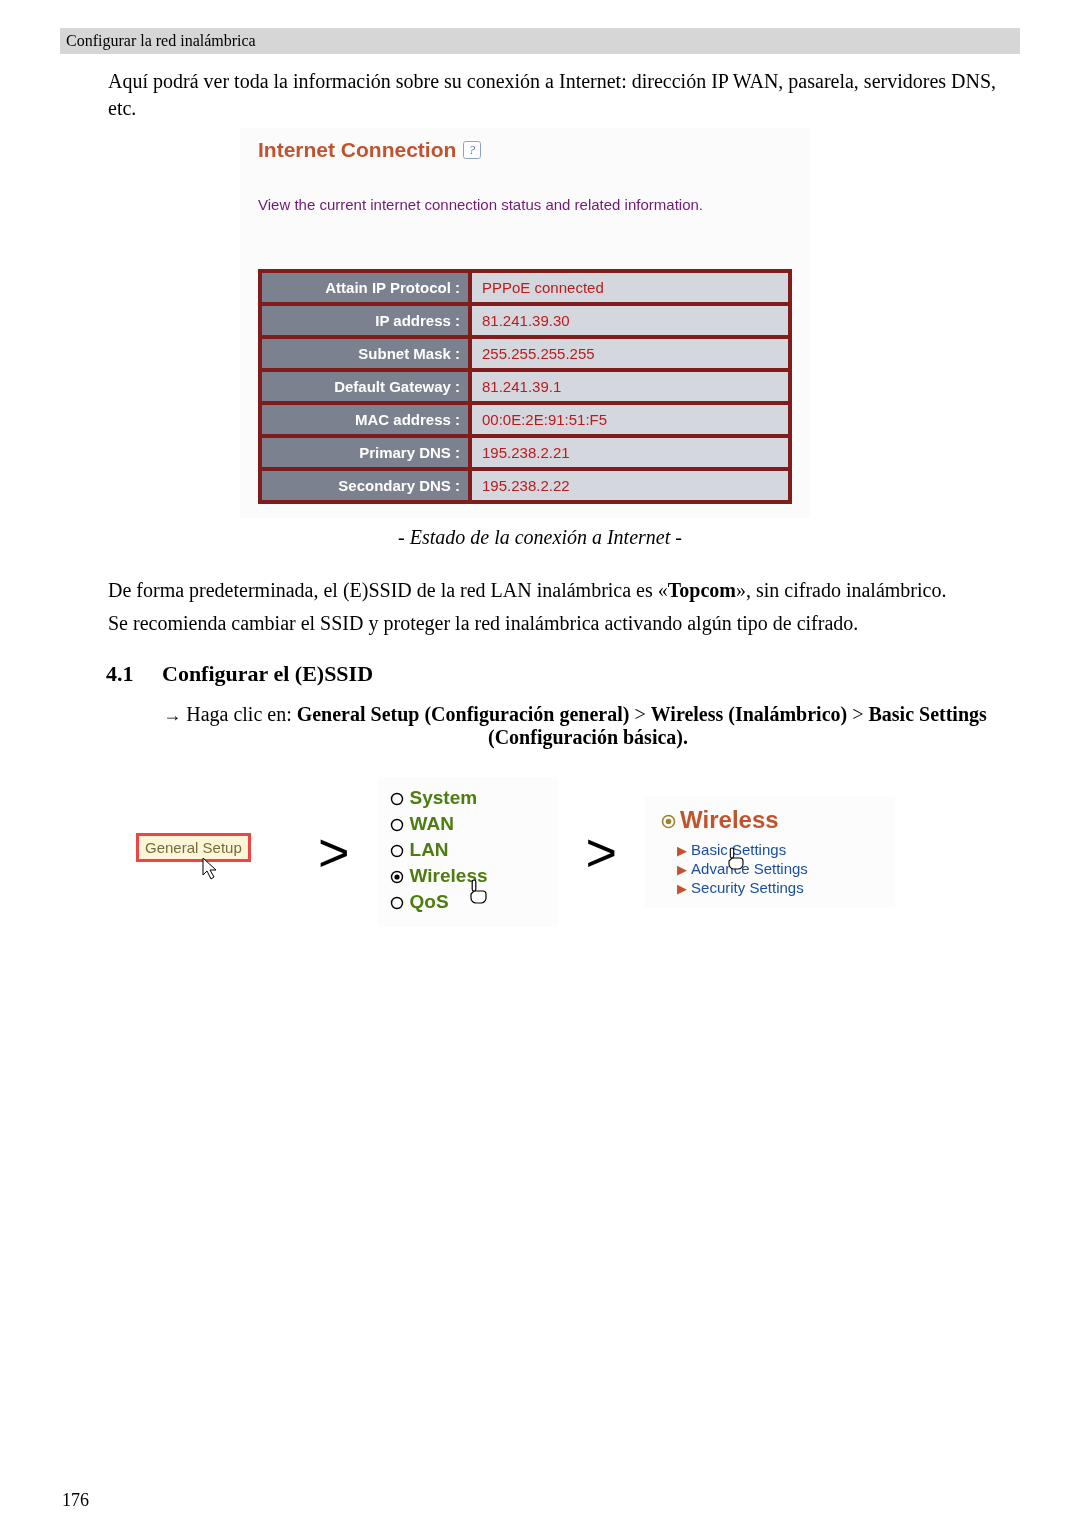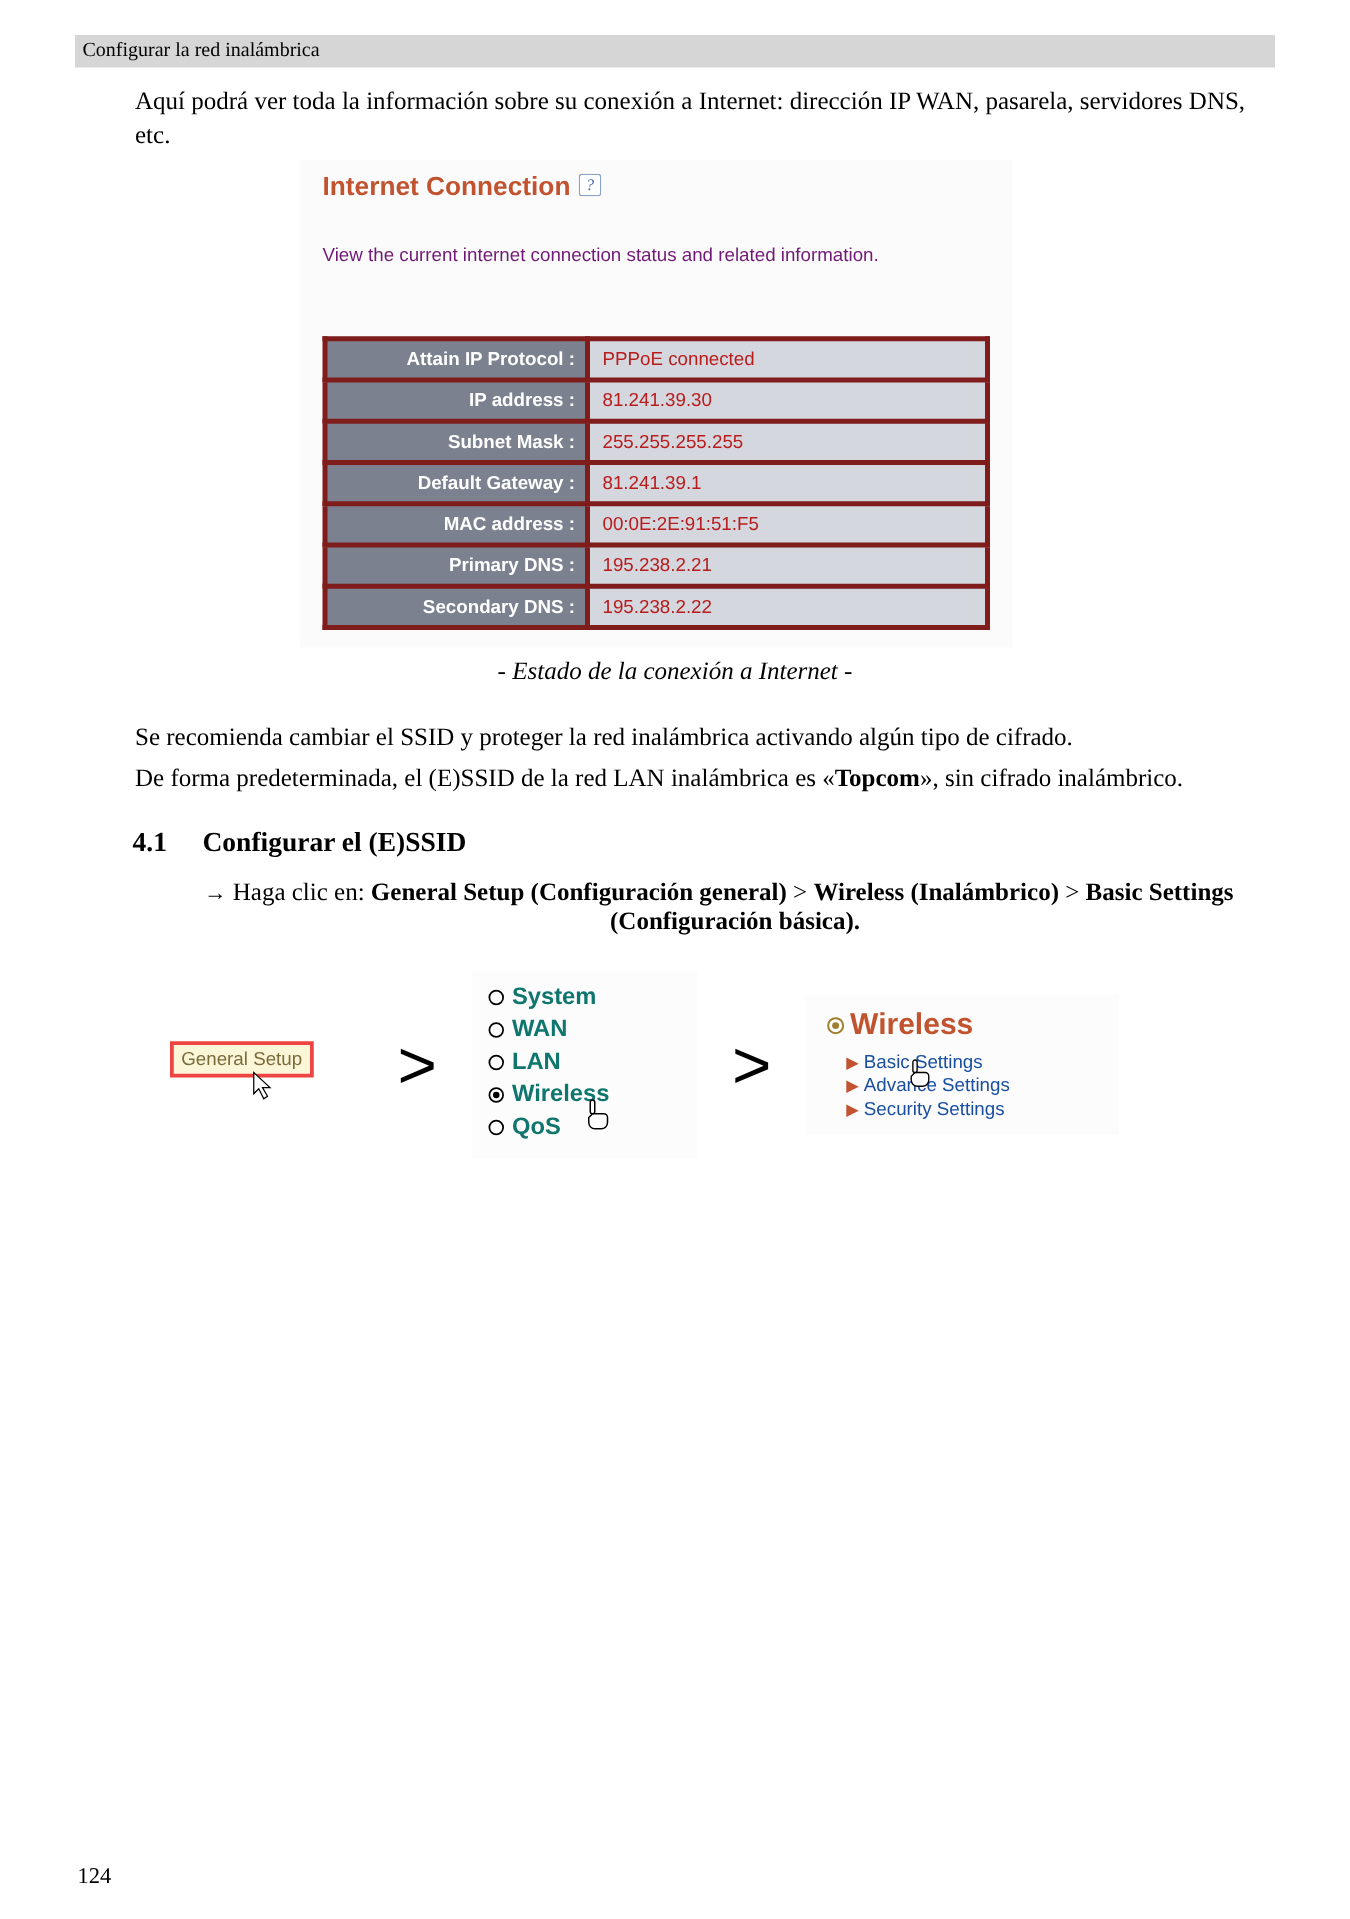--- a/index.html
+++ b/index.html
@@ -94,21 +94,21 @@
     color: #7a6b3a; font-family: Verdana, Arial, sans-serif;
     font-size: 15px; padding: 3px 6px;
   }
   .cursor-arrow { position: absolute; top: 50px; left: 92px; }
   .menu-block {
     background: #fcfcfc;
     font-family: Verdana, Arial, sans-serif;
     padding: 8px 12px 10px 12px;
     width: 180px;
   }
-  .menu-item { font-size: 19px; font-weight: bold; color: #0f766e; margin: 2px 0; white-space: nowrap; }
+  .menu-item { font-size: 19px; font-weight: bold; color: #4d7c0f; margin: 2px 0; white-space: nowrap; }
   .menu-item .radio { display: inline-block; vertical-align: -2px; margin-right: 6px; }
   .menu-block-right { width: 250px; font-family: Verdana, Arial, sans-serif; background: #fcfcfc; padding: 10px 10px 10px 16px; }
   .right-title { color: #c1532f; font-size: 24px; font-weight: bold; margin-bottom: 6px; }
   .sub-list { margin-left: 16px; font-size: 15px; color: #1a4fa0; }
   .sub-list .tri { color: #c1532f; margin-right: 4px; font-size: 13px; }
   .sub-list div { margin: 2px 0; }
   .hand-cursor { display:inline-block; vertical-align:-3px; }
   .page-num { position: fixed; left: 62px; bottom: 24px; font-size: 18px; }
   @media print { .page-num { position: absolute; } }
   .footer-area { height: 300px; }
@@ -160,24 +160,24 @@
           <tr>
             <td class="lbl">Secondary DNS :</td>
             <td class="val">195.238.2.22</td>
           </tr>
         </tbody>
     </table>
   </div>
 
   <div class="caption">- Estado de la conexión a Internet -</div>
 
-  <p class="para">Se recomienda cambiar el SSID y proteger la red inalámbrica activando algún tipo de cifrado.</p>
   <p class="para">
     <span>De forma predeterminada, el (E)SSID de la red LAN inalámbrica es «</span><span class="bold">Topcom</span><span>», sin cifrado inalámbrico.</span>
   </p>
+  <p class="para">Se recomienda cambiar el SSID y proteger la red inalámbrica activando algún tipo de cifrado.</p>
 
   <h3 class="subsection">
     <span class="num3">4.1</span><span>Configurar el (E)SSID</span>
   </h3>
 
   <p class="bullet-line">
     <span class="arrow-sym">→ </span><span>Haga clic en: </span><span class="bold">General Setup (Configuración general)</span><span> &gt; </span><span class="bold">Wireless (Inalámbrico)</span><span> &gt; </span><span class="bold">Basic Settings (Configuración básica).</span>
   </p>
 
   <div class="nav-row">
@@ -247,14 +247,14 @@
               </svg>
           </span>
         </div>
         <div><span class="tri">▶</span><span>Advance Settings</span></div>
         <div><span class="tri">▶</span><span>Security Settings</span></div>
       </div>
     </div>
   </div>
 
   <div class="footer-area"></div>
-  <div class="page-num">124</div>
+  <div class="page-num">176</div>
 </div>
 
 </body></html>

